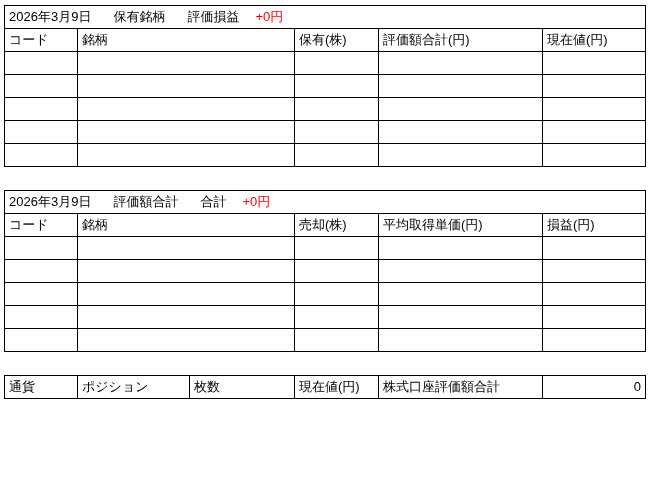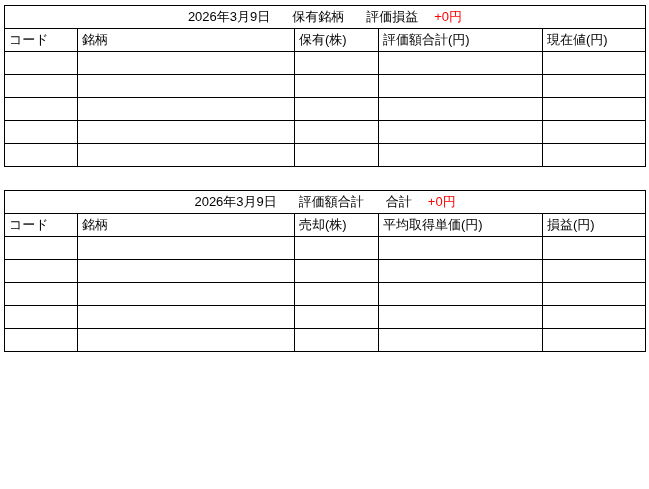--- a/index.html
+++ b/index.html
@@ -34,21 +34,21 @@
     border: 1px solid #000000;
     height: 22px;
     padding: 0 4px;
     font-size: 13px;
     line-height: 20px;
     white-space: nowrap;
     overflow: hidden;
   }
   td.right  { text-align: right; }
   .red { color: #ff0000; }
-  .title-cell { text-align: center; }
+  .title-cell { }
   .sp { display: inline-block; width: 16px; }
   .sp-lg { display: inline-block; width: 22px; }
   .gap {
     height: 23px;
   }
   .block { margin: 0; }
   .spacer-top { height: 5px; }
 </style>
 </head>
 <body>
@@ -178,16 +178,24 @@
   <table class="grid block">
     <colgroup>
       <col style="width:73px">
       <col style="width:112px">
       <col style="width:105px">
       <col style="width:84px">
       <col style="width:164px">
       <col style="width:103px">
     </colgroup>
     <tbody>
+      <tr>
+        <td>通貨</td>
+        <td>ポジション</td>
+        <td>枚数</td>
+        <td>現在値(円)</td>
+        <td>株式口座評価額合計</td>
+        <td class="right">0</td>
+      </tr>
     </tbody>
   </table>
 
 </div>
 
 </body></html>

